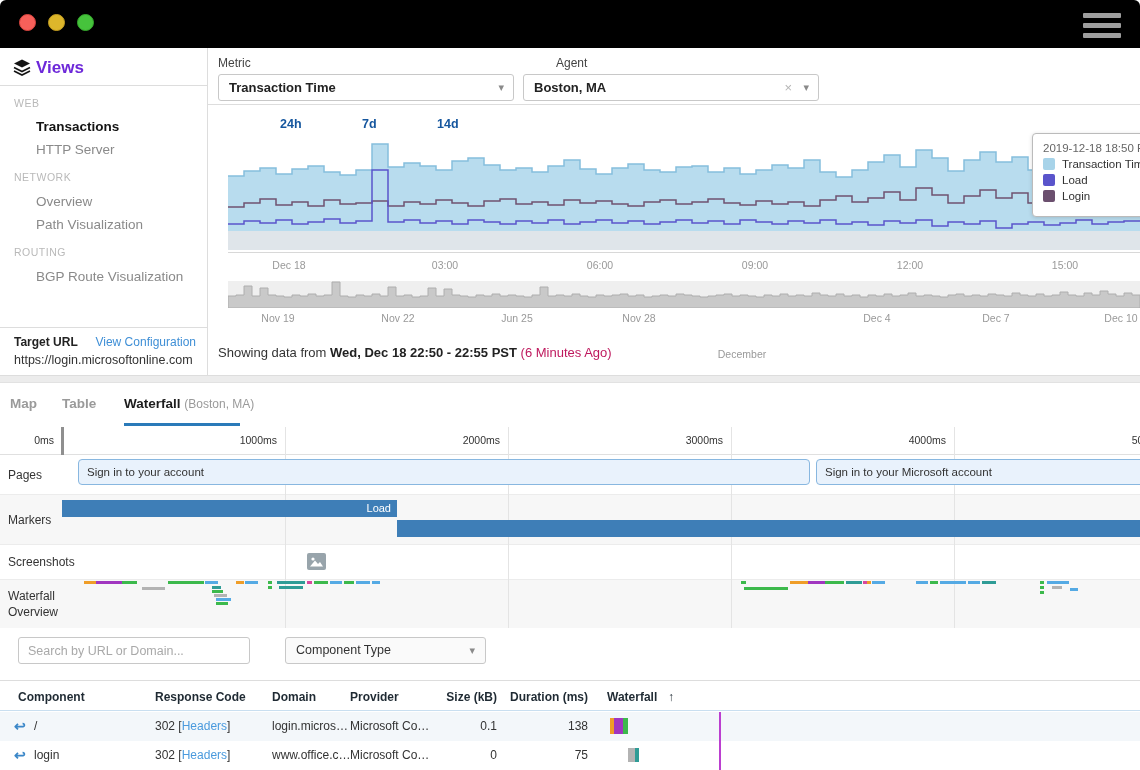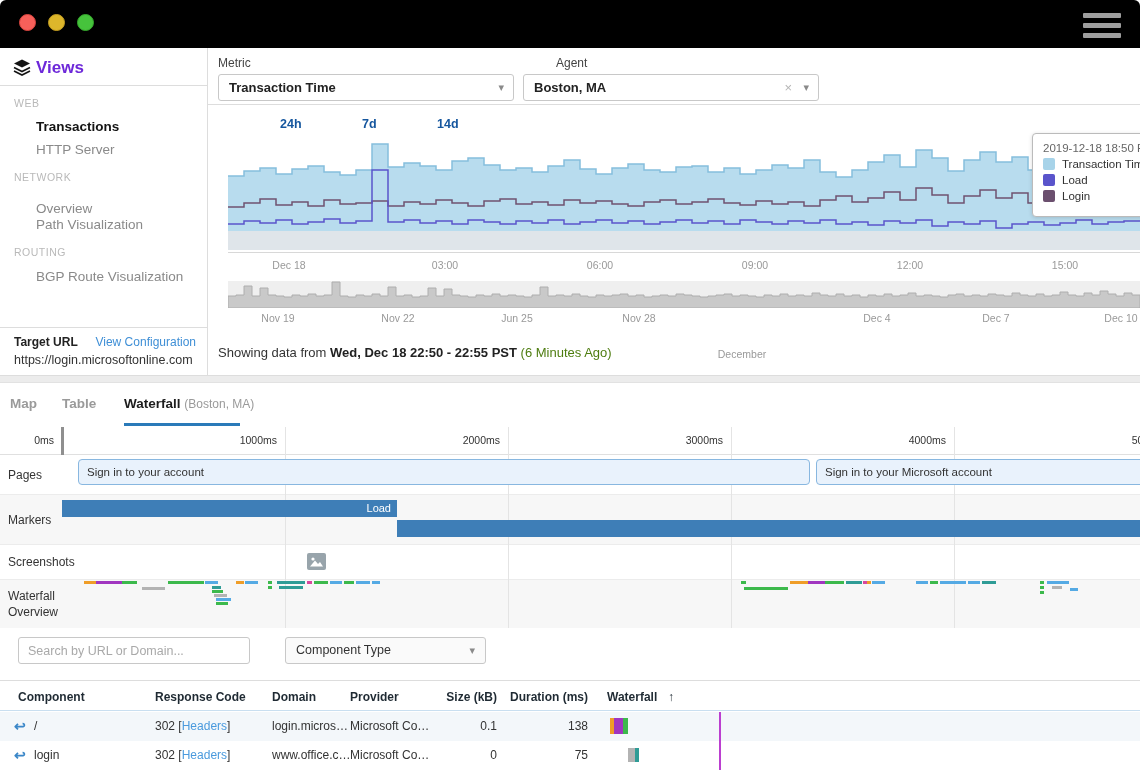--- a/index.html
+++ b/index.html
@@ -34,21 +34,21 @@
   .selbox .clear-x { position:absolute; right:26px; top:0; color:#b5b5b5; font-size:13px; font-weight:normal; }
 
   
   .range-links { left:233px; top:117px; font-size:12.5px; font-weight:bold; color:#15569e; }
   .range-links span { margin-right:10px; cursor:pointer;margin-left:47px; }
   .chart-band { left:228px; top:231px; width:912px; height:19px; background:#dfe5ea; }
   .tick { position:absolute; font-size:10.5px; color:#999; transform:translateX(-50%); white-space:nowrap; }
   .overview-wrap { left:228px; top:281px; width:912px; height:27px; background:#efefef; }
   .status-line { left:218px; top:345px; font-size:13px; color:#333; }
   .status-line b { color:#222; }
-  .status-dim { color:#4d7c0f; }
+  .status-dim { color:#be185d; }
 
   
   .tooltip { left:1032px; top:133px; width:128px; height:84px; background:#fff; border:1px solid #bbb; border-radius:4px; box-shadow:0 1px 4px rgba(0,0,0,.15); z-index:10; padding:8px 0 0 10px; }
   .tt-date { font-size:11.5px; color:#666; white-space:nowrap; }
   .tt-item { display:flex; align-items:center; margin-top:4px; font-size:11.5px; color:#333; white-space:nowrap; }
   .tt-sw { width:12px; height:12px; border-radius:2px; margin-right:7px; flex:0 0 auto; }
 
   
   .divider { left:0; top:375px; width:1140px; height:8px; background:#ececec; border-top:1px solid #ddd; border-bottom:1px solid #e2e2e2; }
 
@@ -120,21 +120,21 @@
             <path d="M1 8.5 L9 12.5 17 8.5" stroke="#141414" stroke-width="1.6" fill="none"></path>
             <path d="M1 12 L9 16 17 12" stroke="#141414" stroke-width="1.6" fill="none"></path>
           </svg>
       </span>
       <span class="abs views-title">Views</span>
     </div>
     <div class="abs side-sec" style="top:49px;">WEB</div>
     <div class="abs side-item active" style="top:71px;">Transactions</div>
     <div class="abs side-item" style="top:94px;">HTTP Server</div>
     <div class="abs side-sec" style="top:123px;">NETWORK</div>
-    <div class="abs side-item" style="top:146px;margin-top:7px;">Overview</div>
+    <div class="abs side-item" style="top:146px;">Overview</div>
     <div class="abs side-item" style="top:169px;">Path Visualization</div>
     <div class="abs side-sec" style="top:198px;">ROUTING</div>
     <div class="abs side-item" style="top:221px;">BGP Route Visualization</div>
     <div class="abs target-box">
       <span class="abs target-label">Target URL</span>
       <span class="abs view-config">View Configuration</span>
       <span class="abs target-url">https://login.microsoftonline.com</span>
     </div>
   </div>
 

